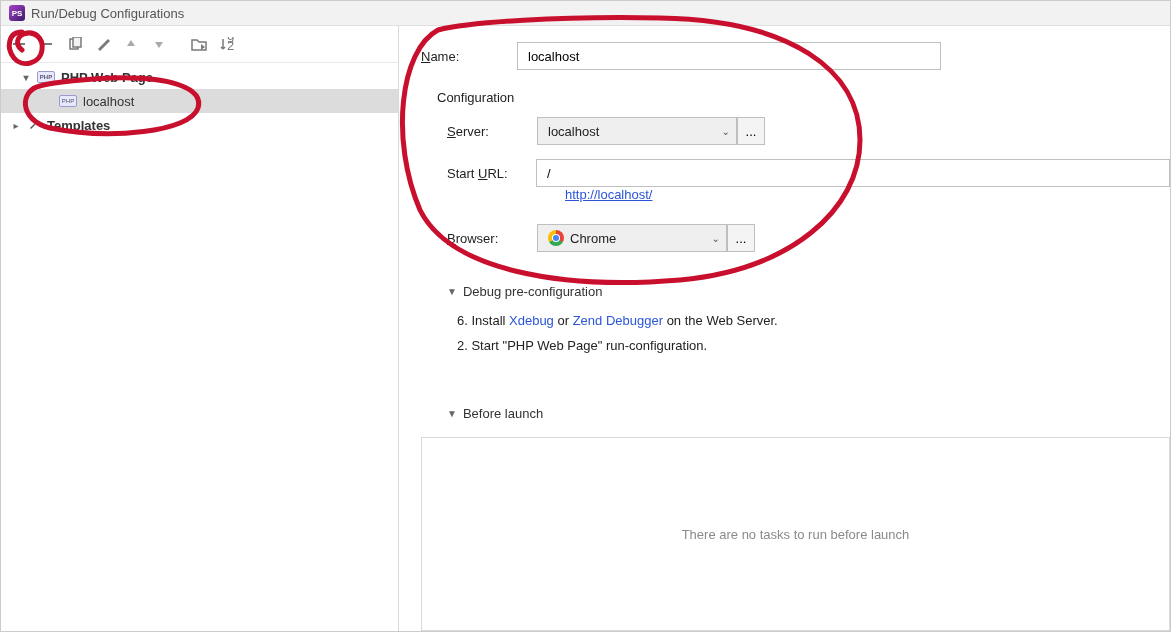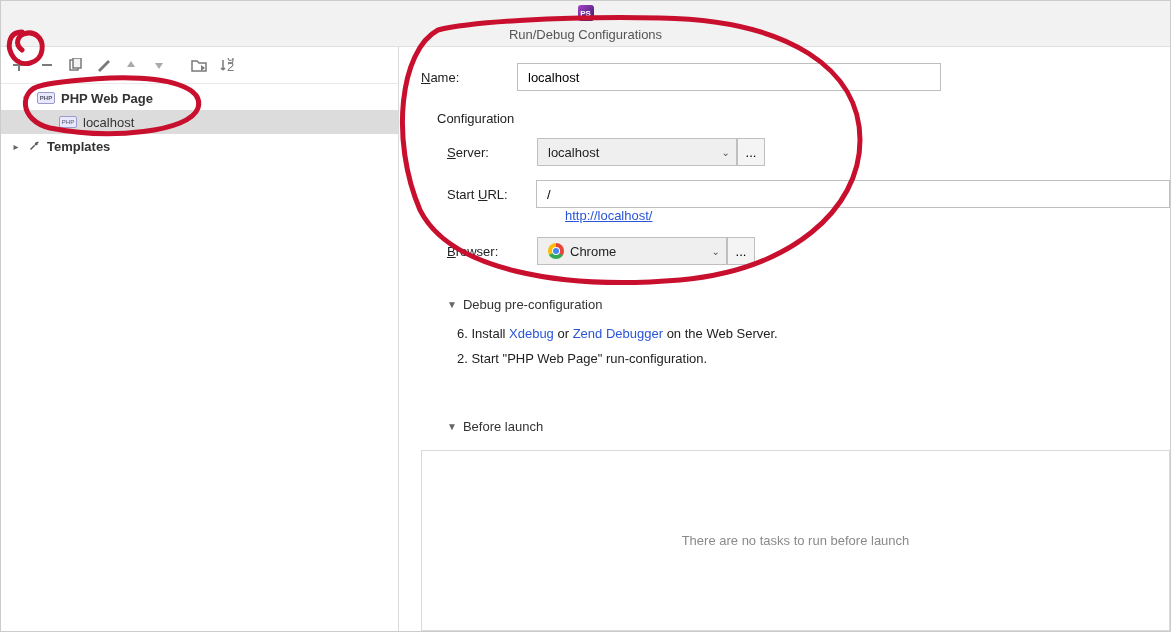--- a/index.html
+++ b/index.html
@@ -1,20 +1,20 @@
 <!DOCTYPE html>
 <html><head>
 <meta charset="utf-8">
 <style>
   * { box-sizing: border-box; margin: 0; padding: 0; font-family: "Segoe UI", Arial, sans-serif; font-size: 13px; }
   body { background: #f2f2f2; color: #222; width: 1171px; height: 632px; overflow: hidden; }
 
   .window { display: flex; flex-direction: column; width: 100%; height: 100%; background: #fff; border: 1px solid #ccc; }
 
-  .titlebar { display: flex; align-items: center; gap: 6px; padding: 4px 8px; background: #f2f2f2; border-bottom: 1px solid #e0e0e0; color: #555; flex-direction: column; }
+  .titlebar { display: flex; align-items: center; gap: 6px; padding: 4px 8px; background: #f2f2f2; border-bottom: 1px solid #e0e0e0; color: #555; }
   .app-icon { width: 16px; height: 16px; background: linear-gradient(135deg,#a743c9,#3a1a6a); border-radius: 3px; display:flex;align-items:center;justify-content:center;color:#fff;font-size:8px;font-weight:bold;}
 
   .body { display: flex; flex: 1; overflow: hidden; background: #fff; }
 
   
   .sidebar { width: 398px; border-right: 1px solid #d9d9d9; display: flex; flex-direction: column; background: #fff; }
   .toolbar { display: flex; align-items: center; gap: 4px; padding: 6px 6px; border-bottom: 1px solid #e9e9e9; }
   .tb-btn { width: 24px; height: 24px; display: flex; align-items: center; justify-content: center; color: #6b6b6b; border-radius: 3px; }
   .tb-sep { width: 8px; }
 
@@ -33,21 +33,21 @@
   .label { width: 96px; color: #222; }
   .label .u { text-decoration: underline; }
   .input-text { height: 28px; border: 1px solid #bfbfbf; padding: 0 10px; background: #fff; }
   .name-input { width: 424px; }
   .select-like { height: 28px; border: 1px solid #bfbfbf; background: #efefef; display: inline-flex; align-items: center; padding: 0 22px 0 10px; position: relative; }
   .select-like .caret { position: absolute; right: 6px; color: #555; font-size: 10px; }
   .dots-btn { width: 28px; height: 28px; border: 1px solid #bfbfbf; background: #f4f4f4; display: inline-flex; align-items: center; justify-content: center; }
   .section-title { color: #222; margin: 6px 0 12px 16px; }
   .indent { margin-left: 26px; }
   .start-url-input { width: 640px; }
-  .url-link { color: #2a55d9; margin-left: 118px; margin-top: -6px; margin-bottom: 14px; display: block; }
+  .url-link { color: #2a55d9; margin-left: 118px; margin-top: -6px; margin-bottom: 22px; display: block; }
   .chrome-icon { width: 16px; height: 16px; border-radius: 50%; background: conic-gradient(#e94436 0 120deg,#34a853 120deg 240deg,#fbbc05 240deg 360deg); position: relative; margin-right:6px;}
   .chrome-icon::after{content:"";position:absolute;inset:4px;border-radius:50%;background:#fff;}
   .chrome-icon::before{content:"";position:absolute;inset:5px;border-radius:50%;background:#4285f4;z-index:1;}
 
   .expander { display: flex; align-items: center; gap: 6px; color: #333; margin-top: 18px; margin-bottom:10px;}
   .expander .tri { font-size: 10px; color: #666; }
 
   .prelist { margin-left: 18px; line-height: 1.9; }
   .prelist a { color: #2a55d9; text-decoration: none; }
   .prelist .sub { margin-left: 16px; }

